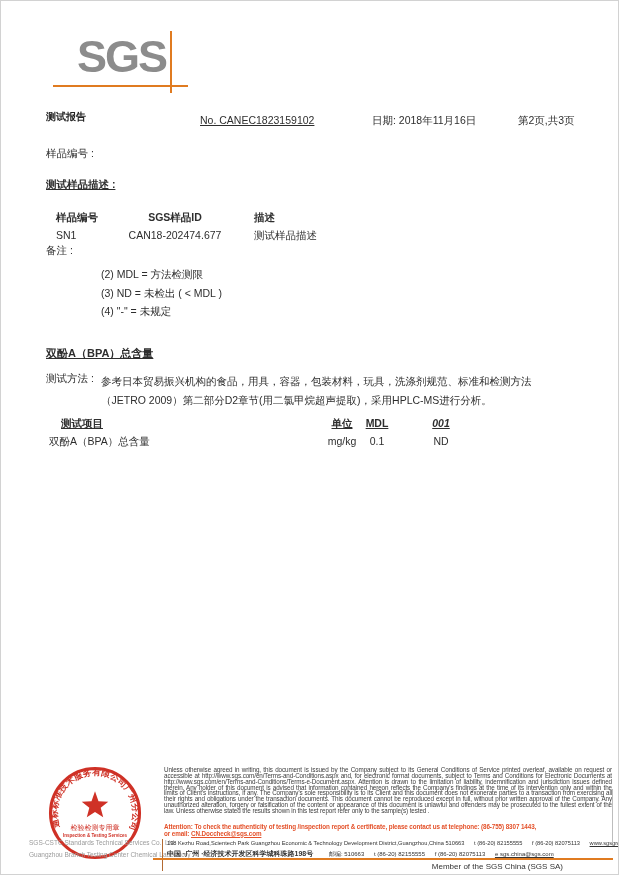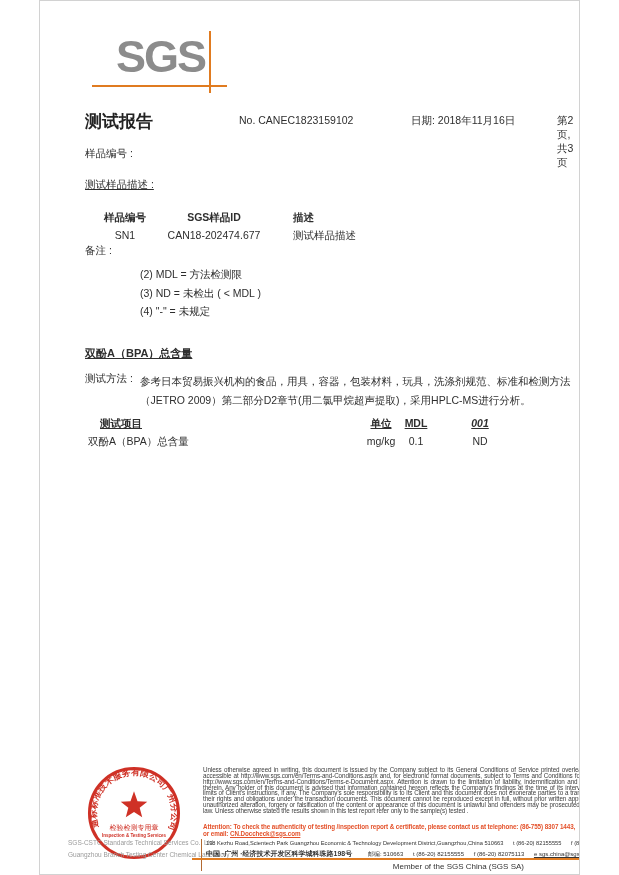--- a/index.html
+++ b/index.html
@@ -1,43 +1,43 @@
 <!DOCTYPE html>
 <html><head>
 <meta charset="utf-8">
 <style>
   * { margin:0; padding:0; box-sizing:border-box; }
   html,body { background:#ffffff; }
   body { font-family:"Liberation Sans", sans-serif; color:#2e2e2e; }
   .page {
-    position:relative; width:541px; height:875px; margin:0 auto;
+    position:relative; width:619px; height:875px; margin:0 auto;
     background:#ffffff; border:1px solid #d2d2d2; overflow:hidden;
   }
   .abs { position:absolute; }
 
   
   .logo-text {
     left:76px; top:33px; font-size:45px; font-weight:bold; color:#8c8c8c;
     letter-spacing:-2px; line-height:1;
   }
   .logo-vline { left:169px; top:30px; width:2px; height:62px; background:#e07b20; }
   .logo-hline { left:52px; top:84px; width:135px; height:2px; background:#e07b20; }
 
   
-  .doc-title { left:45px; top:109px; font-size:17px; font-weight:bold; color:#222; }
-  .report-no { left:199px; top:113px; font-size:10.5px; }
+  .doc-title { left:45px; top:109px; font-size:10px; font-weight:bold; color:#222; }
+  .report-no { left:199px; top:113px; font-size:10.5px;text-decoration:underline; }
   .report-date { left:371px; top:113px; font-size:10.5px; }
   .page-info { left:517px; top:113px; font-size:10.5px; }
 
   
   .body-text { font-size:10.5px; color:#2e2e2e; }
   .results-label { left:45px; top:146px; }
-  .sample-title { left:45px; top:177px; font-weight:normal; text-decoration:underline; }
+  .sample-title { left:45px; top:177px; font-weight:bold; text-decoration:underline; }
 
-  .sc1 { left:55px; width:60px; text-align:center; }
+  .sc1 { left:55px; width:60px; text-align:left; }
   .sc2 { left:118px; width:112px; text-align:center; }
   .sc3 { left:253px; }
   .srow-head { top:210px; font-weight:bold; }
   .srow-data { top:228px; }
 
   .notes-label { left:45px; top:243px; }
   .notes-list { left:100px; top:264px; line-height:18.5px; }
 
   .bpa-title { left:45px; top:345px; font-size:11px; font-weight:bold; text-decoration:underline; }
   .method-label { left:45px; top:371px; }

